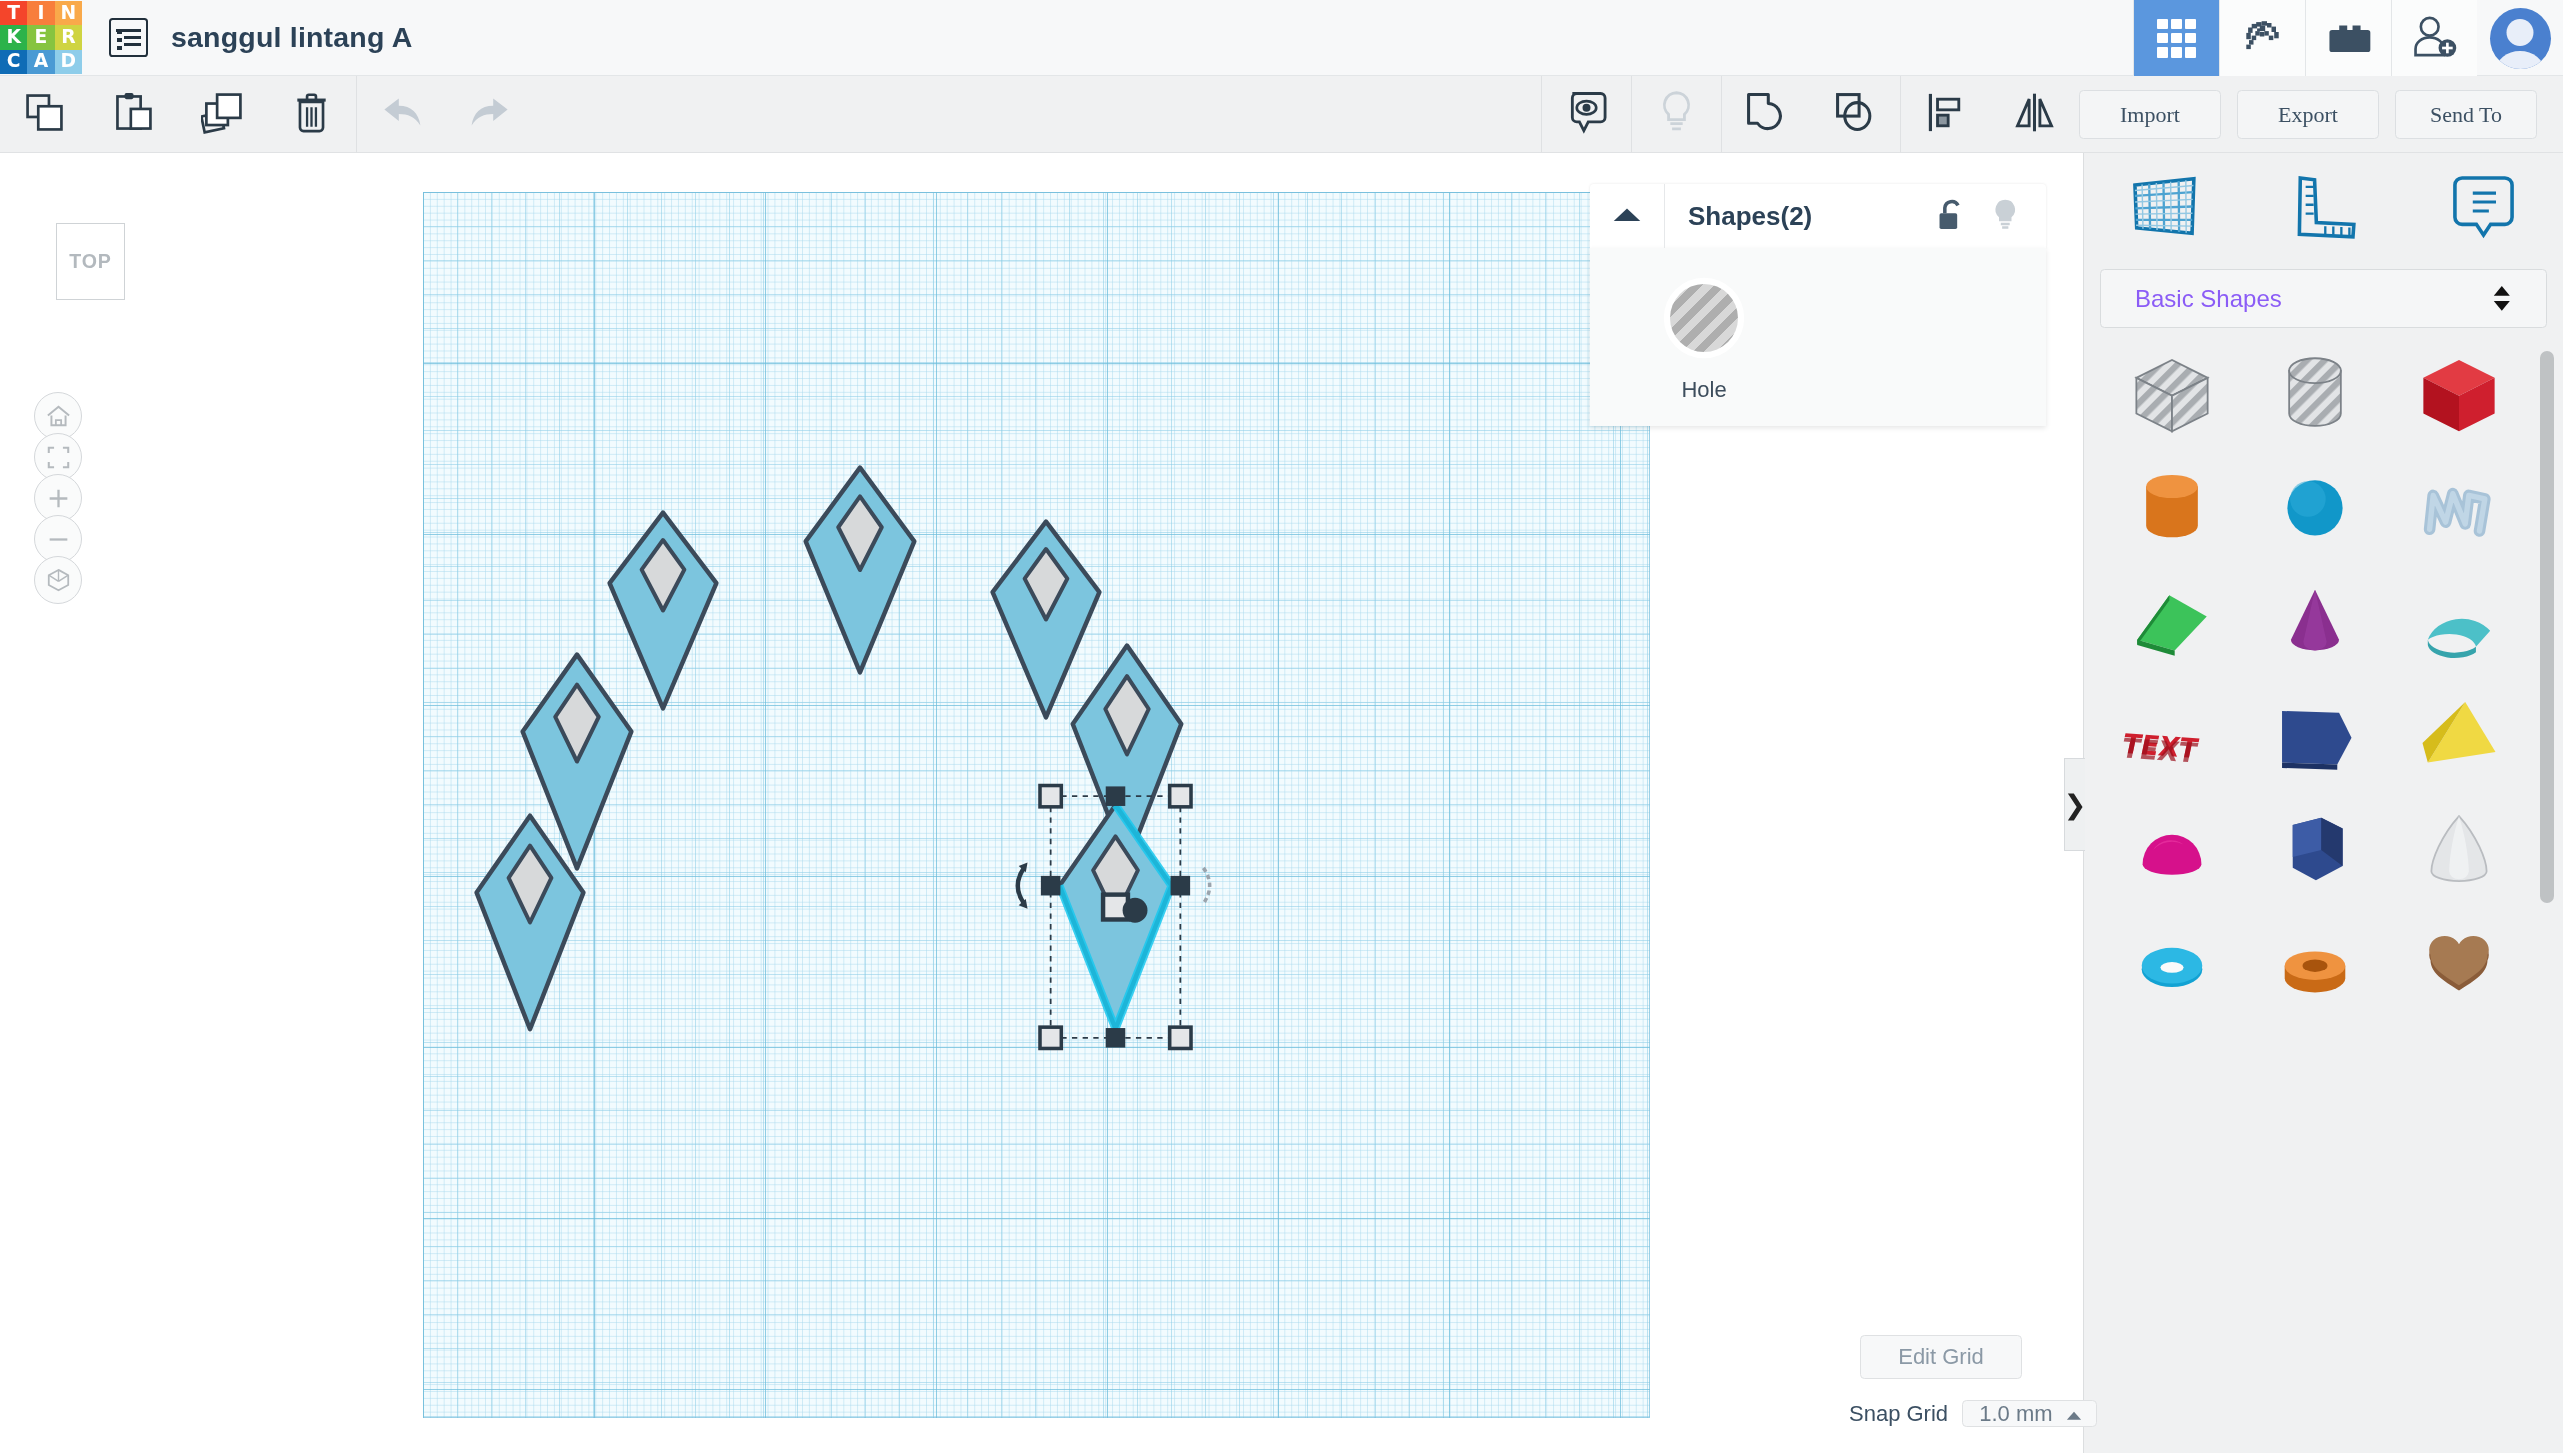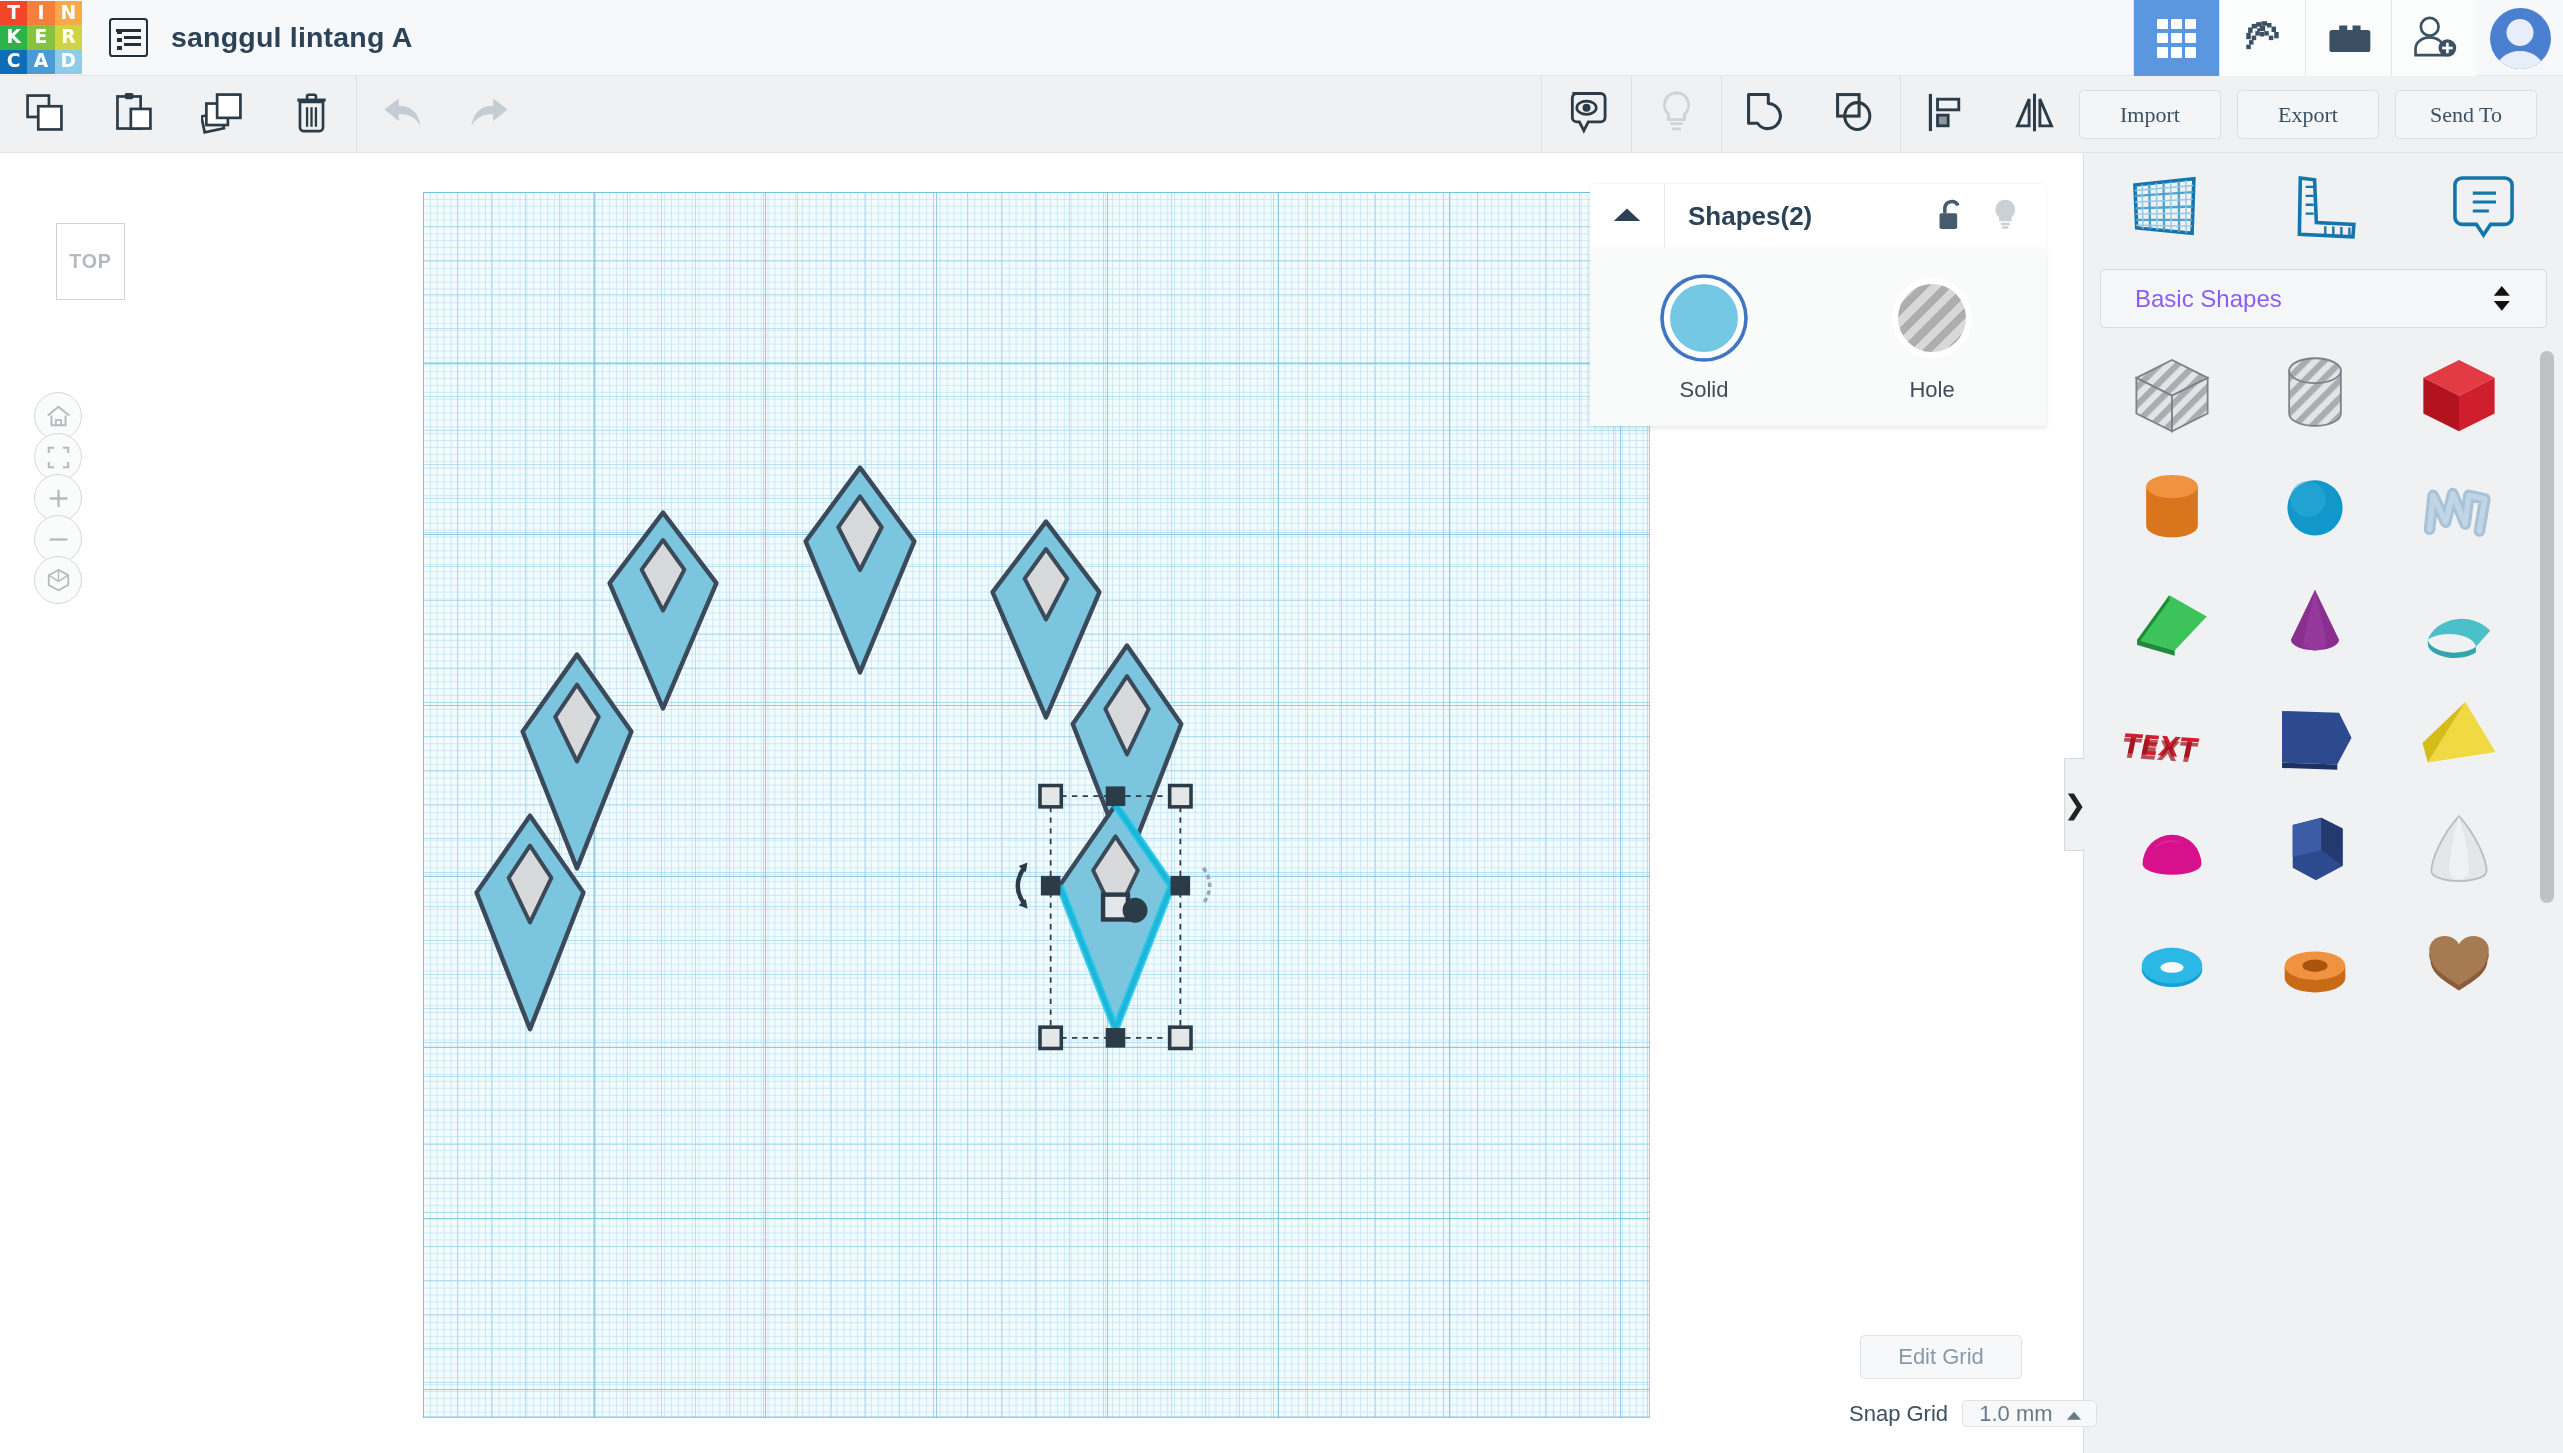--- a/index.html
+++ b/index.html
@@ -456,24 +456,20 @@
           </svg></span>
         <span>
           <svg width="28.5" height="34" viewBox="0 0 32 38">
             <path d="M16 2 a11 11 0 0 1 7 19.5 v4.5 h-14 v-4.5 A11 11 0 0 1 16 2 z" fill="#c9d0d6"></path>
             <path d="M11 29 h10 M12.5 33 h7" stroke="#c9d0d6" stroke-width="2.8"></path>
           </svg></span>
       </div>
     </div>
     <div class="sp-body">
       <div class="swatch-col">
-        <div class="sw solid"></div>
-        <div class="sw-label">Solid</div>
-      </div>
-      <div class="swatch-col">
         <div class="sw hole"></div>
         <div class="sw-label">Hole</div>
       </div>
     </div>
   </div>
 
   <div class="rightpanel">
     <div class="collapse-tab">❯</div>
 
     <div class="rp-tools">

